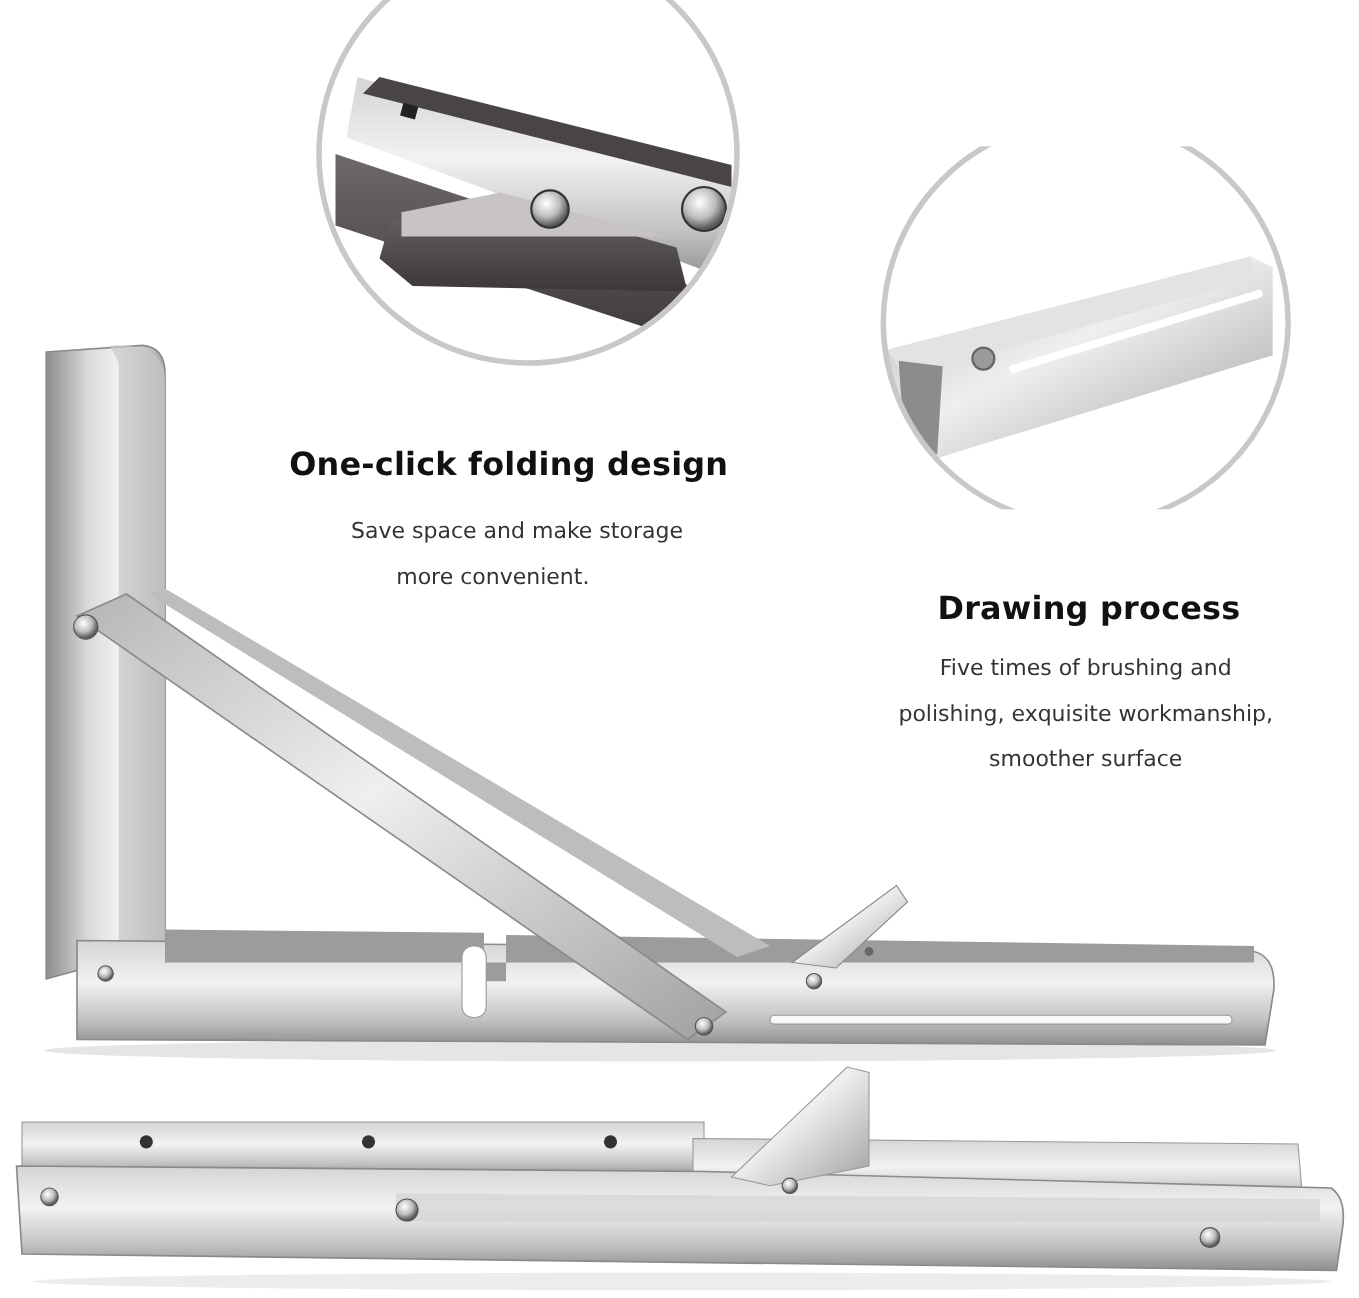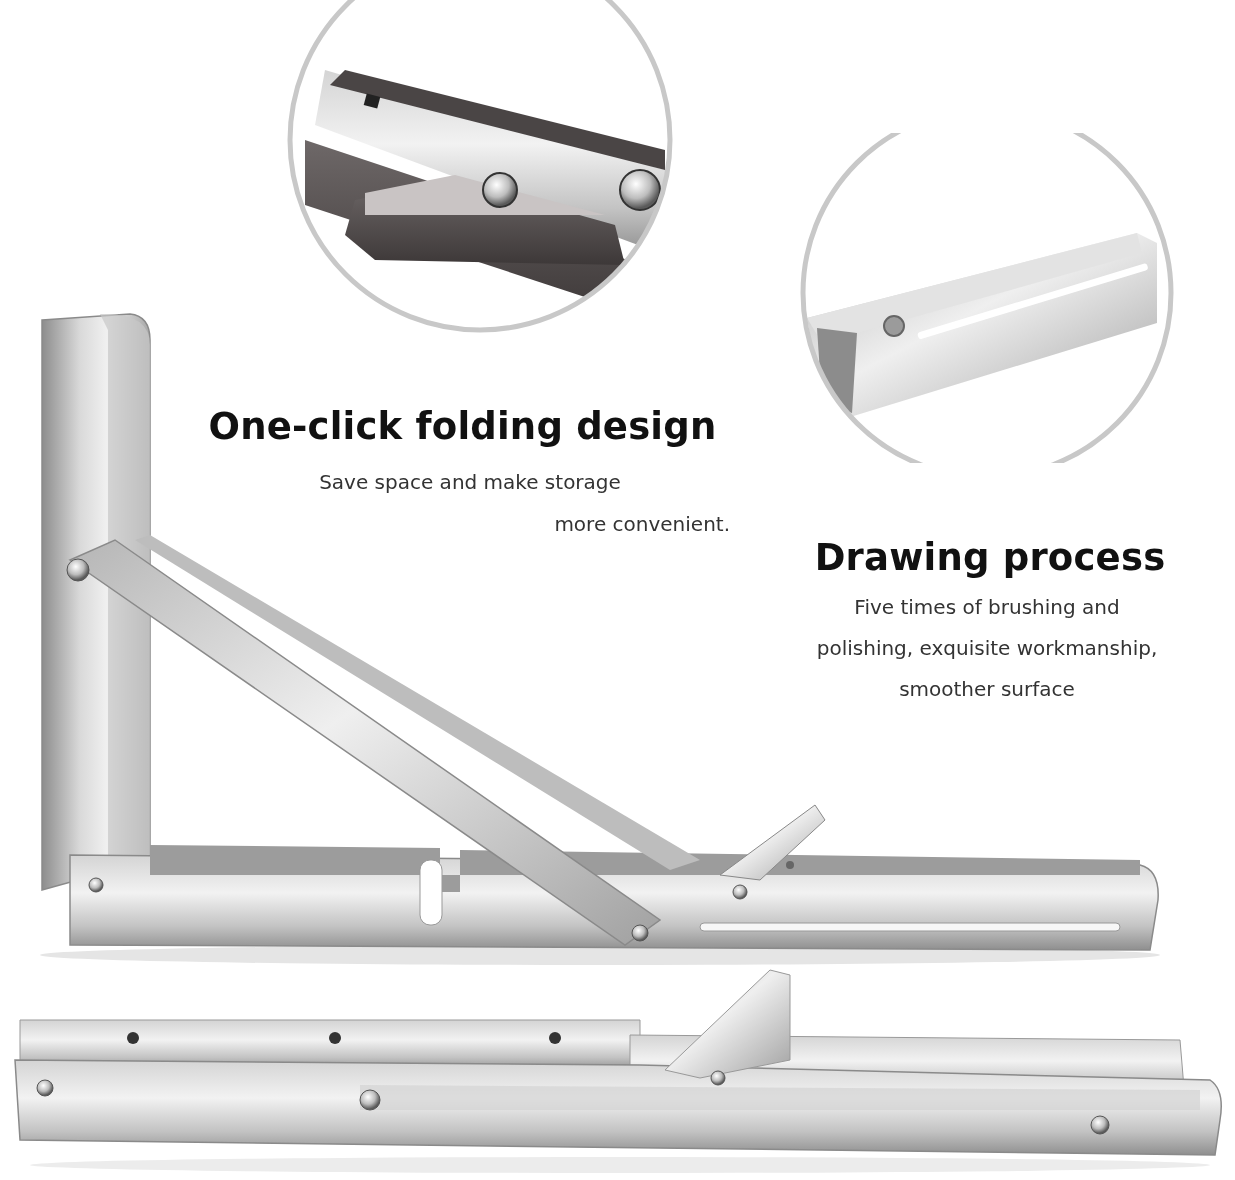--- a/index.html
+++ b/index.html
@@ -1,19 +1,19 @@
 <!DOCTYPE html>
 <html><head>
 <meta charset="utf-8">
 <style>
   html, body { margin: 0; padding: 0; background: #ffffff; }
   body { width: 1235px; height: 1180px; position: relative; overflow: hidden;
          font-family: "DejaVu Sans", "Liberation Sans", sans-serif; }
   .abs { position: absolute; }
-  .title { font-weight: bold; color: #111; font-size: 37px; text-align: center; white-space: nowrap; letter-spacing: 0.2px; }
+  .title { font-weight: bold; color: #111; font-size: 29px; text-align: center; white-space: nowrap; letter-spacing: 0.2px; }
   .desc  { color: #333; font-size: 20px; text-align: center; line-height: 41px; white-space: nowrap; }
   svg { display: block; }
 </style>
 </head>
 <body>
 
 <svg width="0" height="0" style="position:absolute">
   <defs>
     <linearGradient id="steelV" x1="0" y1="0" x2="1" y2="0">
       <stop offset="0" stop-color="#8d8d8d"></stop>
@@ -81,21 +81,21 @@
       <polygon points="20,195 60,200 55,280 25,270" fill="#8c8c8c"></polygon>
       <rect x="120" y="200" width="240" height="7" rx="3" fill="#fff" transform="rotate(-17 120 200)"></rect>
       <circle cx="97" cy="193" r="10" fill="#9b9b9b" stroke="#666" stroke-width="2"></circle>
     </g>
     <circle cx="190" cy="160" r="184" fill="none" stroke="#c8c8c8" stroke-width="5"></circle>
   </svg>
 </div>
 
 <div class="abs title" style="left:200px; top:405px; width:525px;">One-click folding design</div>
 <div class="abs desc" style="left:200px; top:462px; width:540px;">Save space and make storage</div>
-<div class="abs desc" style="left:190px; top:504px; width:540px;text-align:right;">more convenient.</div>
+<div class="abs desc" style="left:178px; top:504px; width:540px;">more convenient.</div>
 
 <div class="abs title" style="left:730px; top:536px; width:520px;">Drawing process</div>
 <div class="abs desc" style="left:727px; top:587px; width:520px;">Five times of brushing and</div>
 <div class="abs desc" style="left:727px; top:628px; width:520px;">polishing, exquisite workmanship,</div>
 <div class="abs desc" style="left:727px; top:669px; width:520px;">smoother surface</div>
 
 <div class="abs" style="left:0; top:300px; width:1235px; height:680px;">
   <svg width="1235" height="680" viewBox="0 0 1235 680">
 
     <ellipse cx="600" cy="655" rx="560" ry="10" fill="#e5e5e5"></ellipse>

